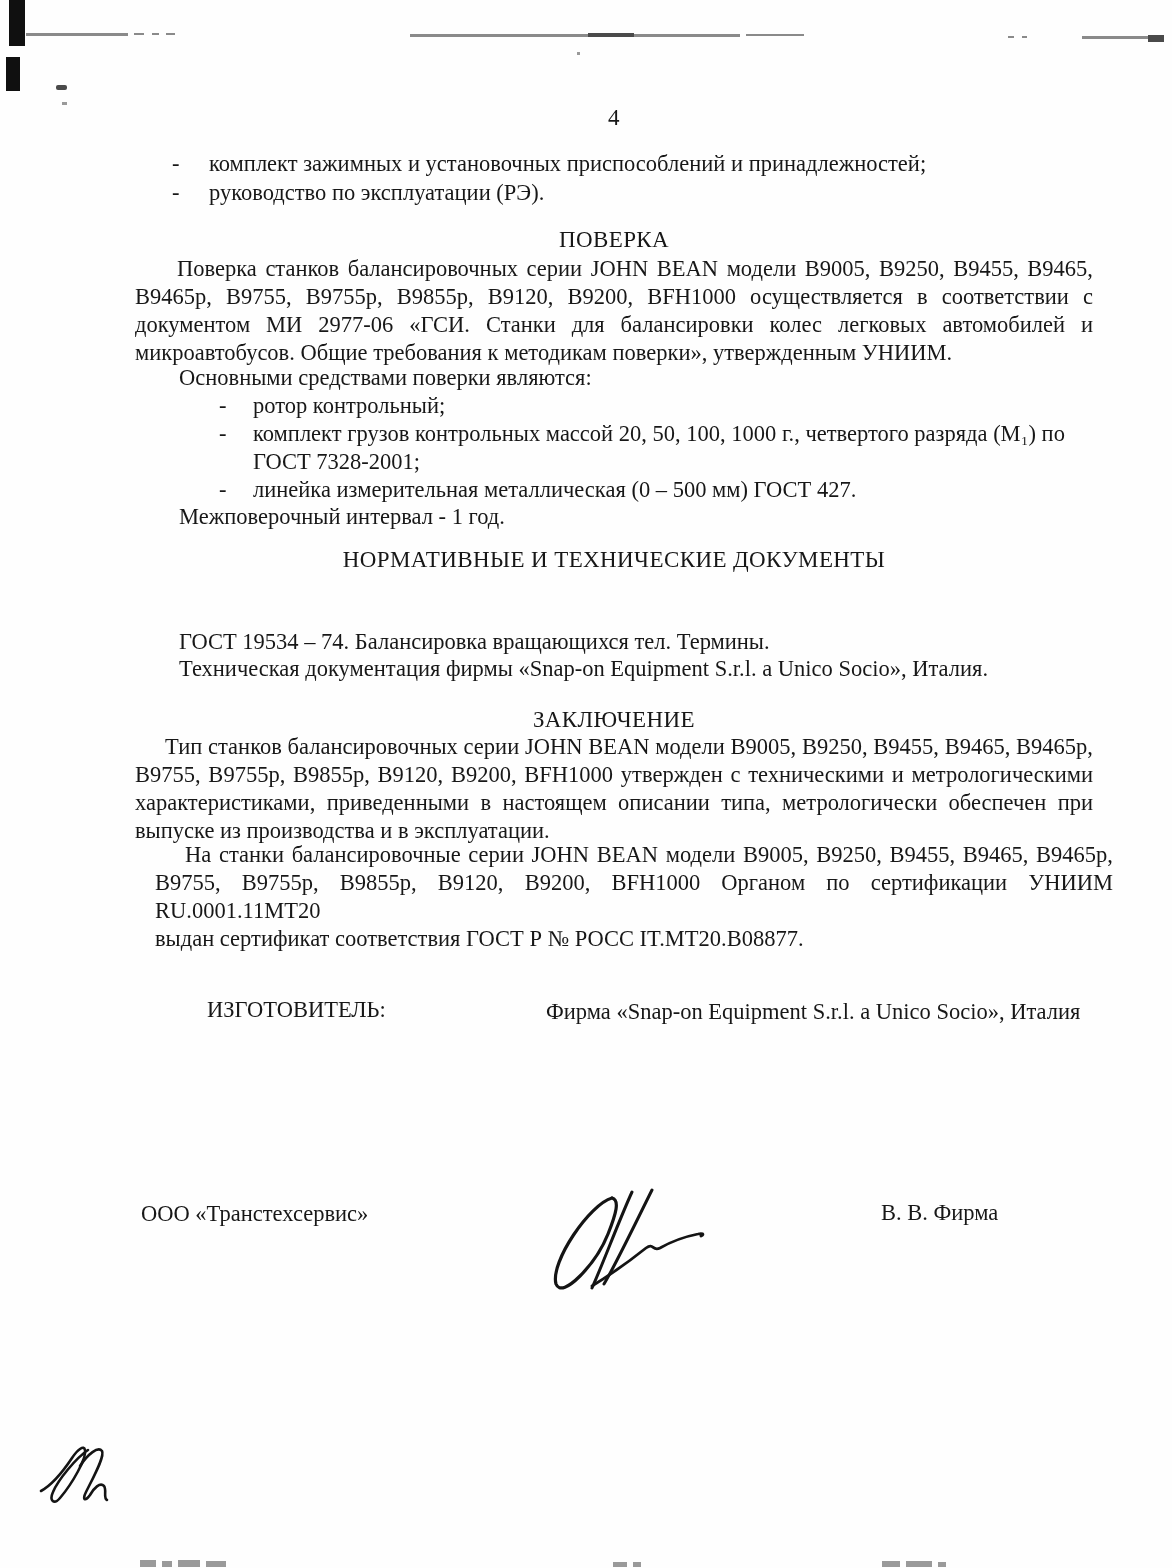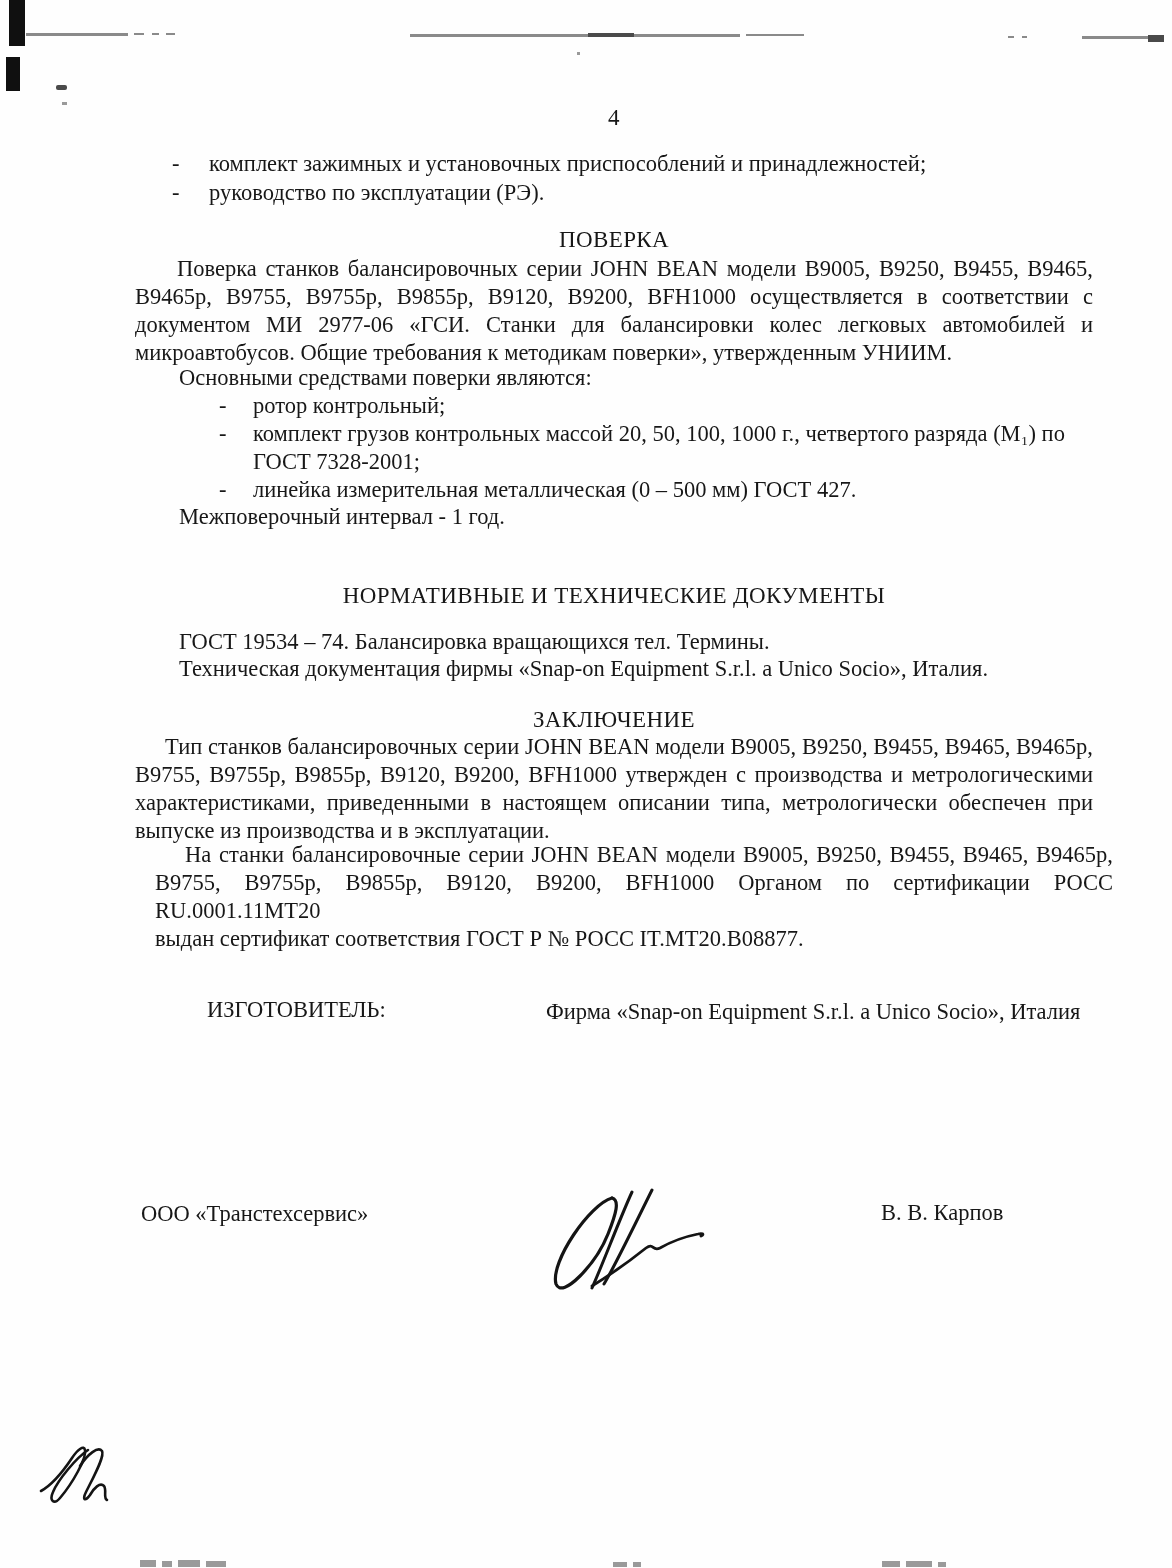--- a/index.html
+++ b/index.html
@@ -84,47 +84,47 @@
     </div>
     <div class="mcont">ГОСТ 7328-2001;</div>
     <div class="mli">
       <span class="dash">-</span>
       <span>линейка измерительная металлическая (0 – 500 мм) ГОСТ 427.</span>
     </div>
   </div>
 
   <div class="col ind44" style="top:503px;box-sizing:border-box;">Межповерочный интервал - 1 год.</div>
 
-  <div class="h" style="top:546px;margin-top:36px;">НОРМАТИВНЫЕ И ТЕХНИЧЕСКИЕ ДОКУМЕНТЫ</div>
+  <div class="h" style="top:546px;">НОРМАТИВНЫЕ И ТЕХНИЧЕСКИЕ ДОКУМЕНТЫ</div>
 
   <div class="col ind44" style="top:628px;box-sizing:border-box;">ГОСТ 19534 – 74. Балансировка вращающихся тел. Термины.</div>
   <div class="col ind44" style="top:655px;box-sizing:border-box;">Техническая документация фирмы «Snap-on Equipment S.r.l. a Unico Socio», Италия.</div>
 
   <div class="h" style="top:706px;">ЗАКЛЮЧЕНИЕ</div>
 
   <div class="col" style="top:733px;">
     <div class="jl ind30">Тип станков балансировочных серии JOHN BEAN модели В9005, В9250, В9455, В9465,  В9465р,</div>
-    <div class="jl">В9755, В9755р, В9855р, В9120, В9200, BFH1000 утвержден с производства и метрологическими</div>
+    <div class="jl">В9755, В9755р, В9855р, В9120, В9200, BFH1000 утвержден с техническими и метрологическими</div>
     <div class="jl">характеристиками, приведенными в настоящем описании типа, метрологически обеспечен при</div>
     <div class="ll">выпуске из производства и в эксплуатации.</div>
   </div>
 
   <div class="col" style="top:841px;margin-left:20px;">
     <div class="jl ind30">На станки балансировочные серии JOHN BEAN модели В9005, В9250, В9455, В9465, В9465р,</div>
-    <div class="jl">В9755, В9755р, В9855р, В9120, В9200, BFH1000 Органом по сертификации РОСС RU.0001.11МТ20</div>
+    <div class="jl">В9755, В9755р, В9855р, В9120, В9200, BFH1000 Органом по сертификации УНИИМ RU.0001.11МТ20</div>
     <div class="ll">выдан сертификат соответствия ГОСТ Р № РОСС IT.МТ20.В08877.</div>
   </div>
 
   <div class="abs" style="left:207px;top:996px;">ИЗГОТОВИТЕЛЬ:</div>
   <div class="abs" style="left:546px;top:996px;line-height:31px;">
     <div>Фирма «Snap-on Equipment S.r.l. a Unico Socio», Италия</div>
   </div>
 
   <div class="abs" style="left:141px;top:1200px;">ООО «Транстехсервис»</div>
-  <div class="abs" style="left:881px;top:1199px;">В. В. Карпов</div>
+  <div class="abs" style="left:881px;top:1199px;">В. В. Фирма</div>
 
   <svg class="sig abs" style="left:540px;top:1188px;" width="172" height="104" viewBox="0 0 172 104">
     <path stroke-width="3.2" d="M 72 10 C 50 16, 10 74, 16 96 C 22 112, 56 76, 68 46 C 76 26, 80 12, 72 10"></path>
     <path stroke-width="3" d="M 92 4 C 80 30, 62 78, 52 100"></path>
     <path stroke-width="3" d="M 112 2 C 98 30, 76 76, 64 96"></path>
     <path stroke-width="2.8" d="M 52 98 C 78 82, 96 68, 106 60 C 114 54, 112 64, 120 60 C 134 52, 148 48, 158 46 C 162 45, 165 46, 161 48"></path>
   </svg>
 
   <svg class="sig abs" style="left:38px;top:1438px;" width="96" height="74" viewBox="0 0 96 74">
     <path stroke-width="2.6" d="M 3 53 C 12 48, 22 38, 34 20 C 40 11, 46 7, 47 12 C 49 20, 34 46, 22 60 C 16 67, 11 63, 15 54 C 20 42, 38 20, 50 12"></path>

